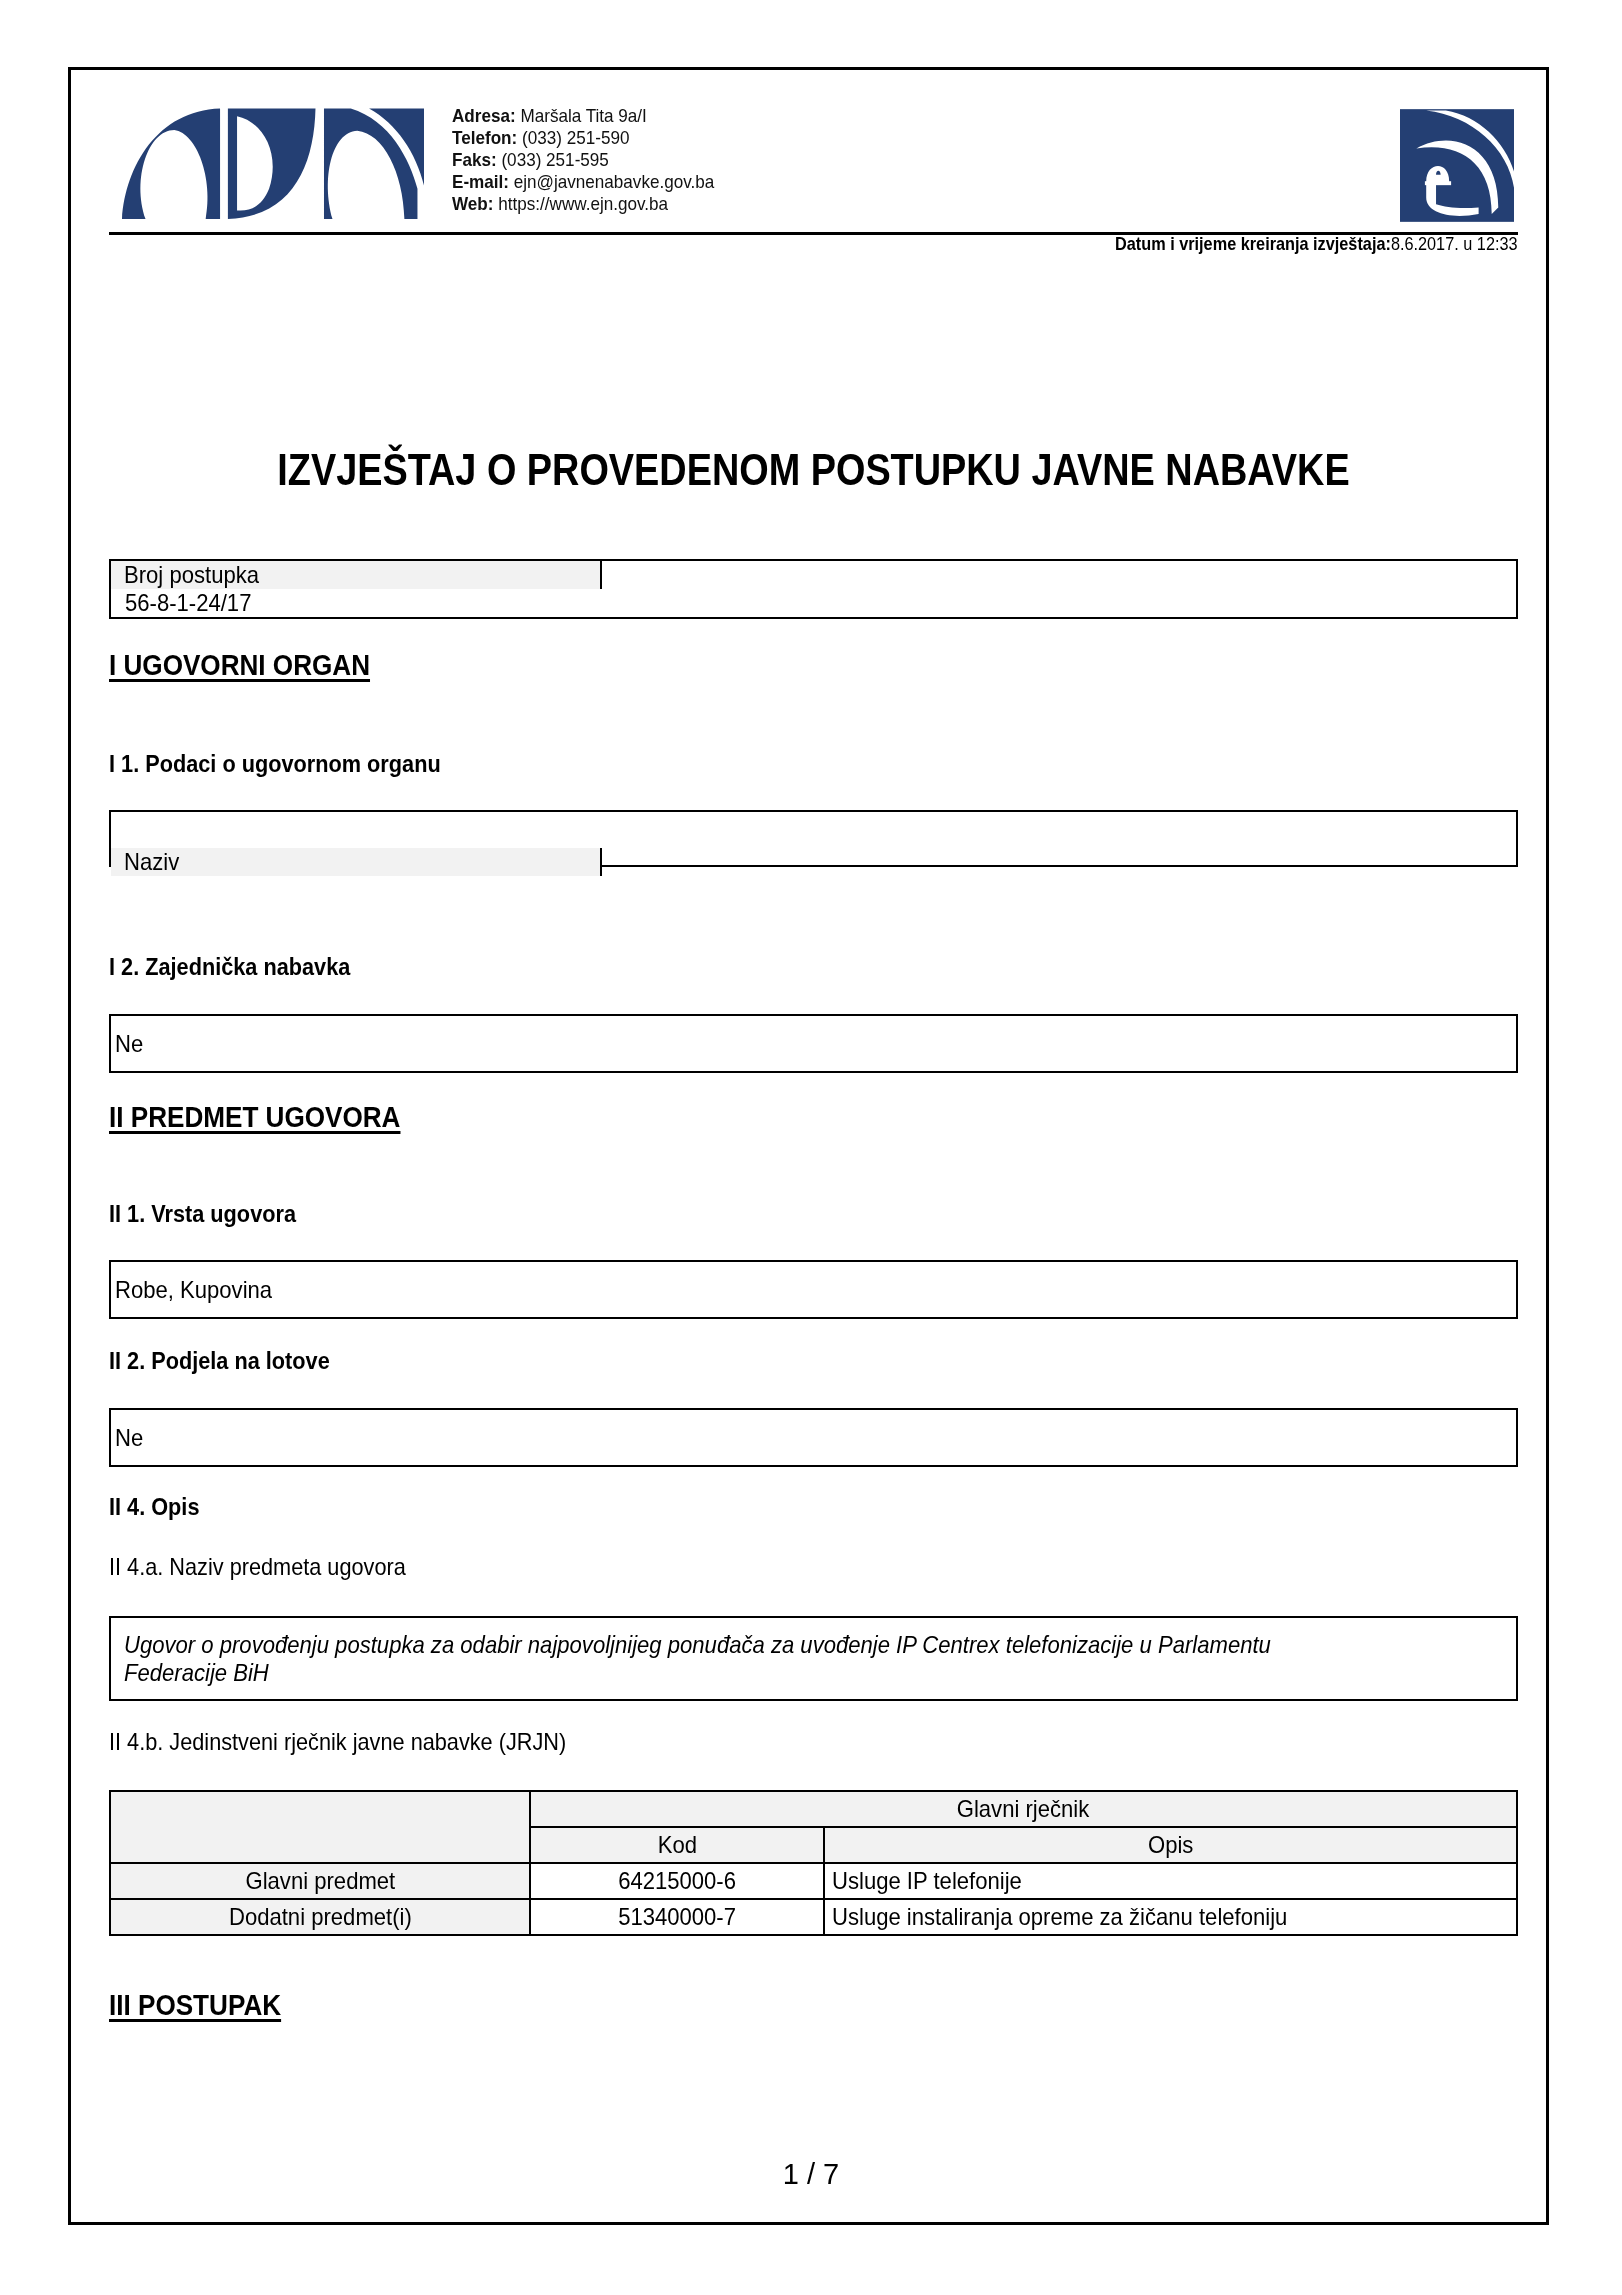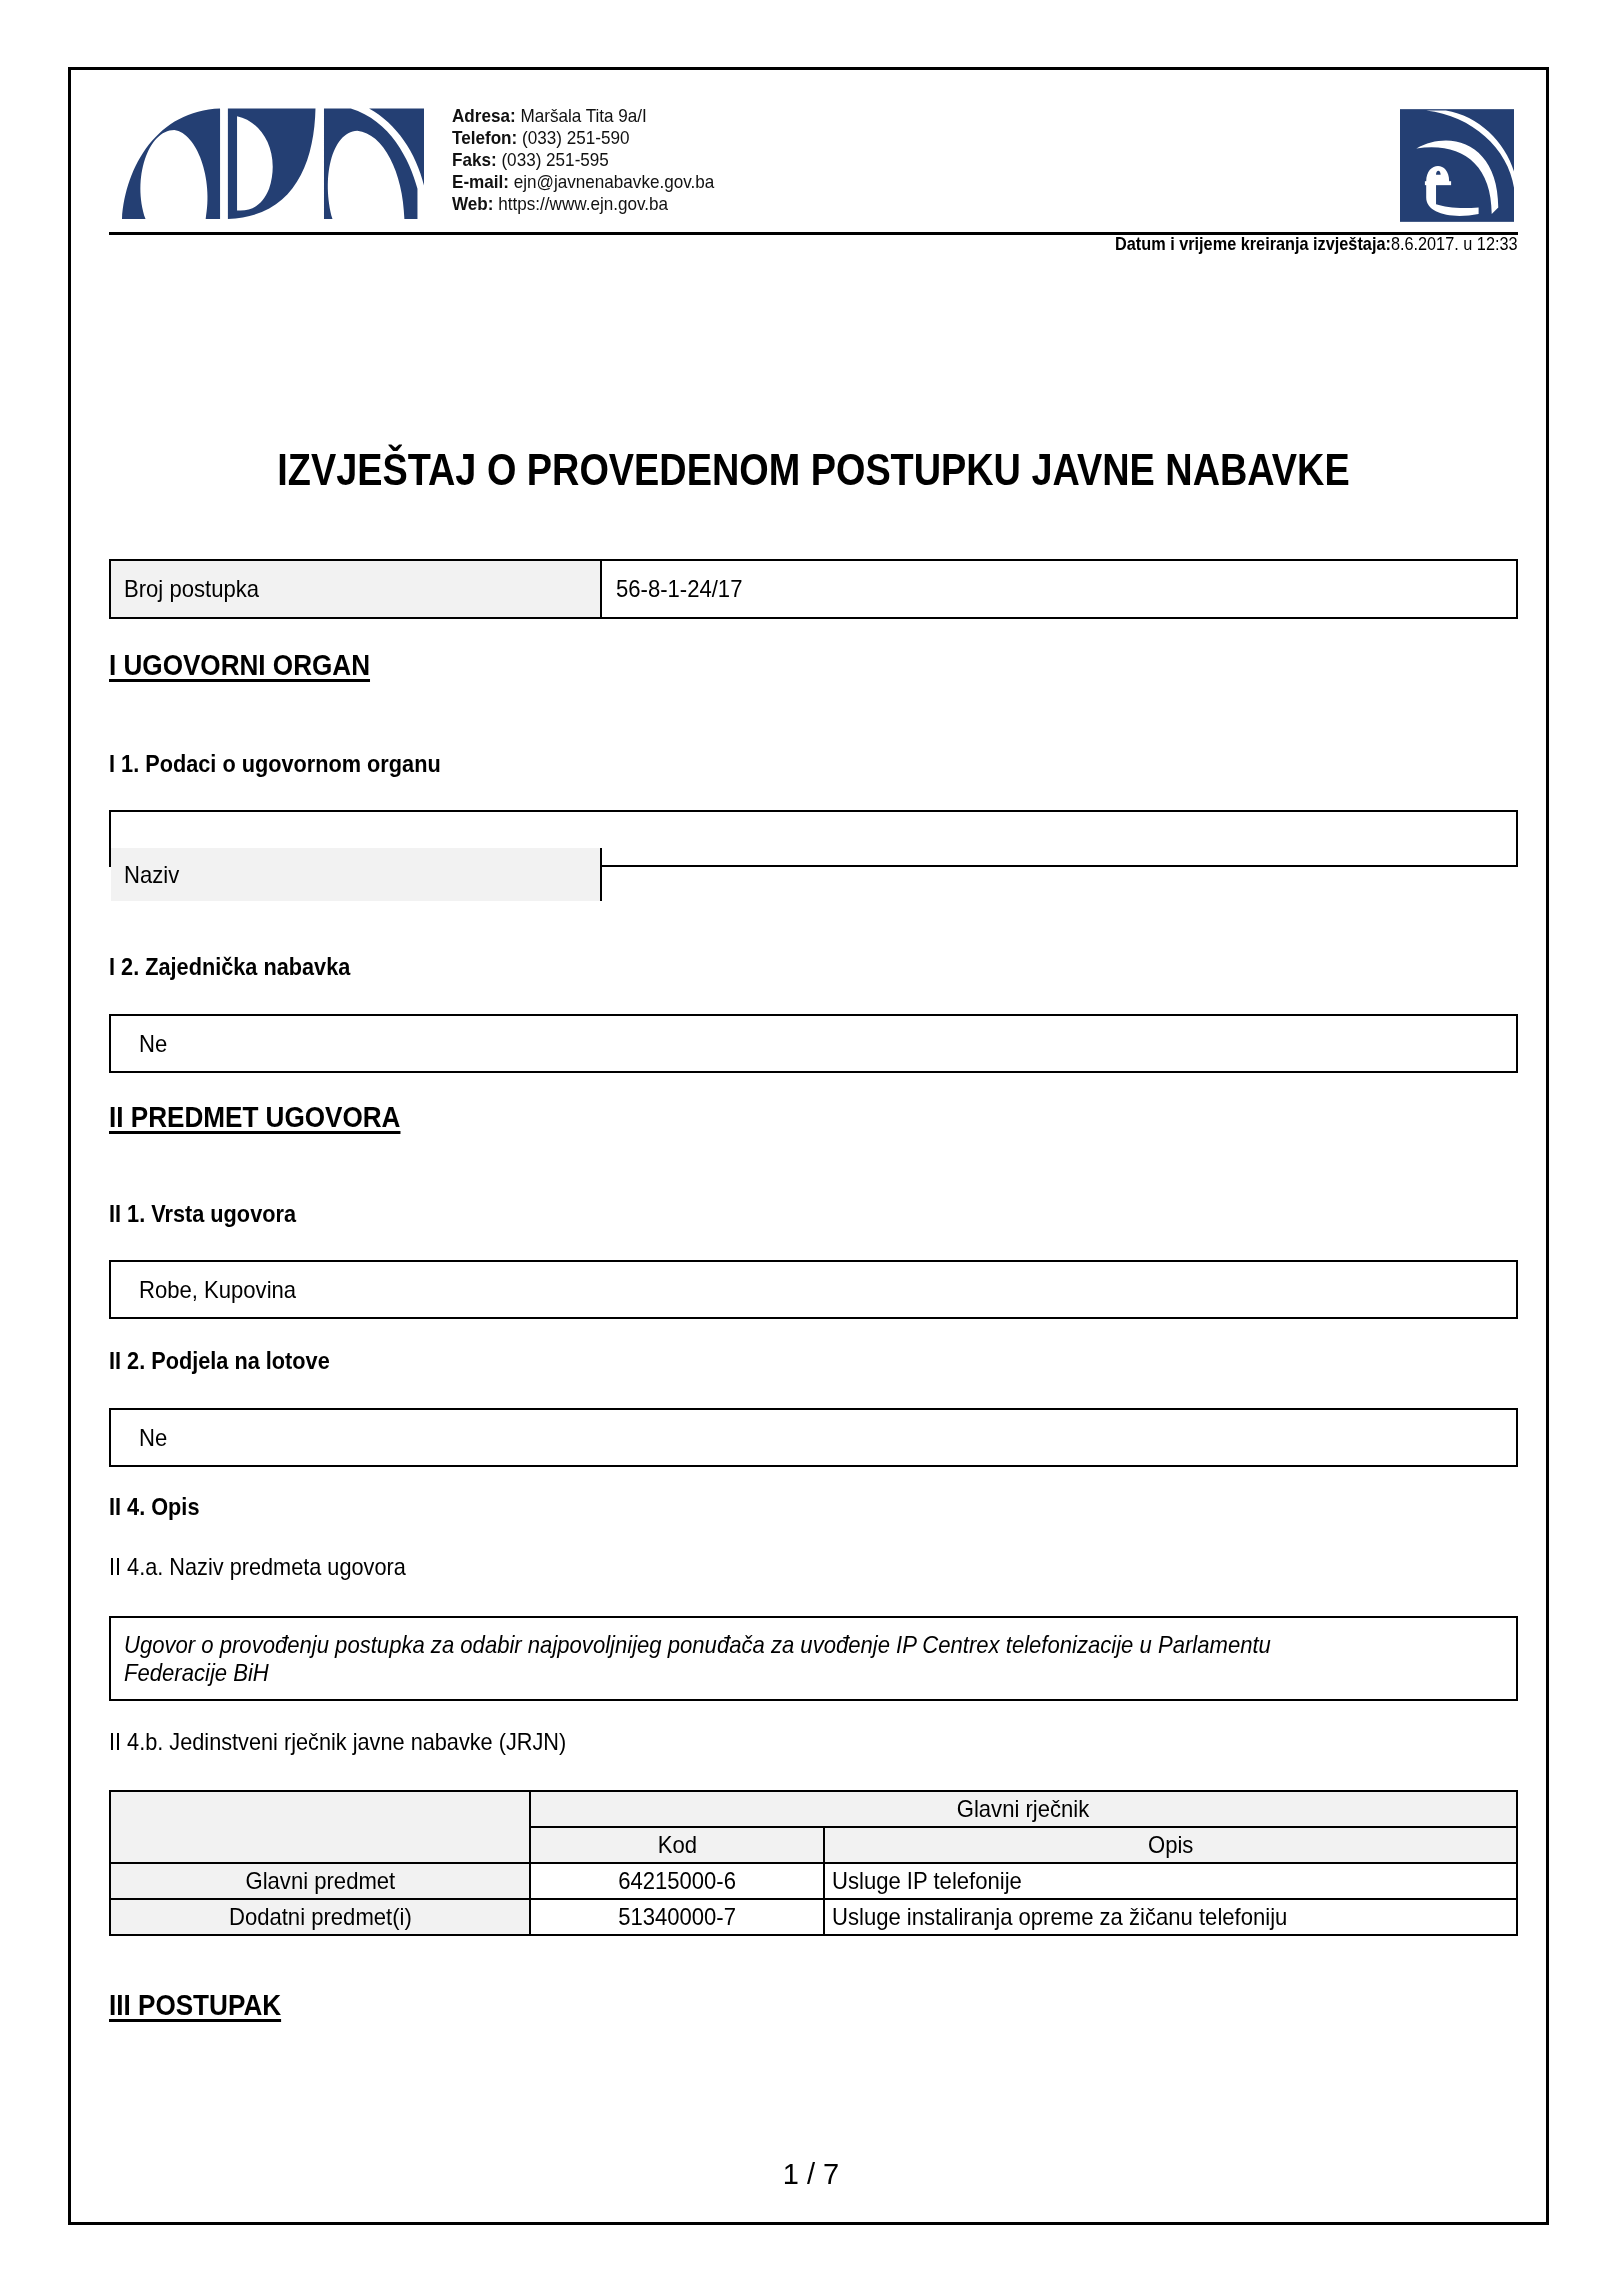--- a/index.html
+++ b/index.html
@@ -16,27 +16,27 @@
   .logo-right { position: absolute; left: 1400px; top: 109px; width: 114px; height: 113px; }
   .header-rule { position: absolute; left: 109px; top: 232px; width: 1409px; height: 2.6px; background: #000; }
   .created { position: absolute; right: 104px; top: 234px; font-size: 17.7px; transform: scaleX(0.92);
              transform-origin: right top; white-space: nowrap; }
   .created b { font-weight: bold; }
 
   .doc-title { position: absolute; left: 109px; top: 445px; width: 1409px; text-align: center;
                font-size: 44px; font-weight: bold; letter-spacing: 0px; transform: scaleX(0.86); transform-origin: center top; }
 
   .box { position: absolute; left: 109px; width: 1409px; box-sizing: border-box; border: 2.6px solid #000; }
-  .kv { display: flex; height: 100%; }
+  .kv { display: flex; height: 100%; flex-direction: column; }
   .kv .k { width: 491px; background: #f2f2f2; border-right: 2px solid #000; box-sizing: border-box;
            padding-left: 13px; display: flex; align-items: center; font-size: 24px; }
   .kv .v { flex: 1; padding-left: 14.4px; display: flex; align-items: center; font-size: 24px; }
   .kv-row { height: 53px; display: flex; }
   .kv-row + .kv-row { border-top: 2.6px solid #000; }
-  .single { padding-left: 28px; display: flex; align-items: center; font-size: 24px; }
+  .single { padding-left: 4px; display: flex; align-items: center; font-size: 24px; }
   .txt { transform: scaleX(0.92); transform-origin: left center; white-space: nowrap; display: inline-block; }
 
   .sec-h { position: absolute; left: 109px; font-size: 29px; font-weight: bold; text-decoration: underline;
            text-decoration-thickness: 2.6px; text-underline-offset: 3.9px; transform: scaleX(0.9); transform-origin: left top; white-space: nowrap; }
   .sub-h { position: absolute; left: 109px; font-size: 23.6px; font-weight: bold; transform: scaleX(0.92); transform-origin: left top; white-space: nowrap; }
   .plain { position: absolute; left: 109px; font-size: 23.6px; transform: scaleX(0.92); transform-origin: left top; white-space: nowrap; }
 
   .desc-box { padding: 13px 13px; font-size: 24px; line-height: 27.5px; font-style: italic; }
 
   table.jrjn { position: absolute; left: 109px; top: 1790px; width: 1409px; border-collapse: collapse; font-size: 24px; }

